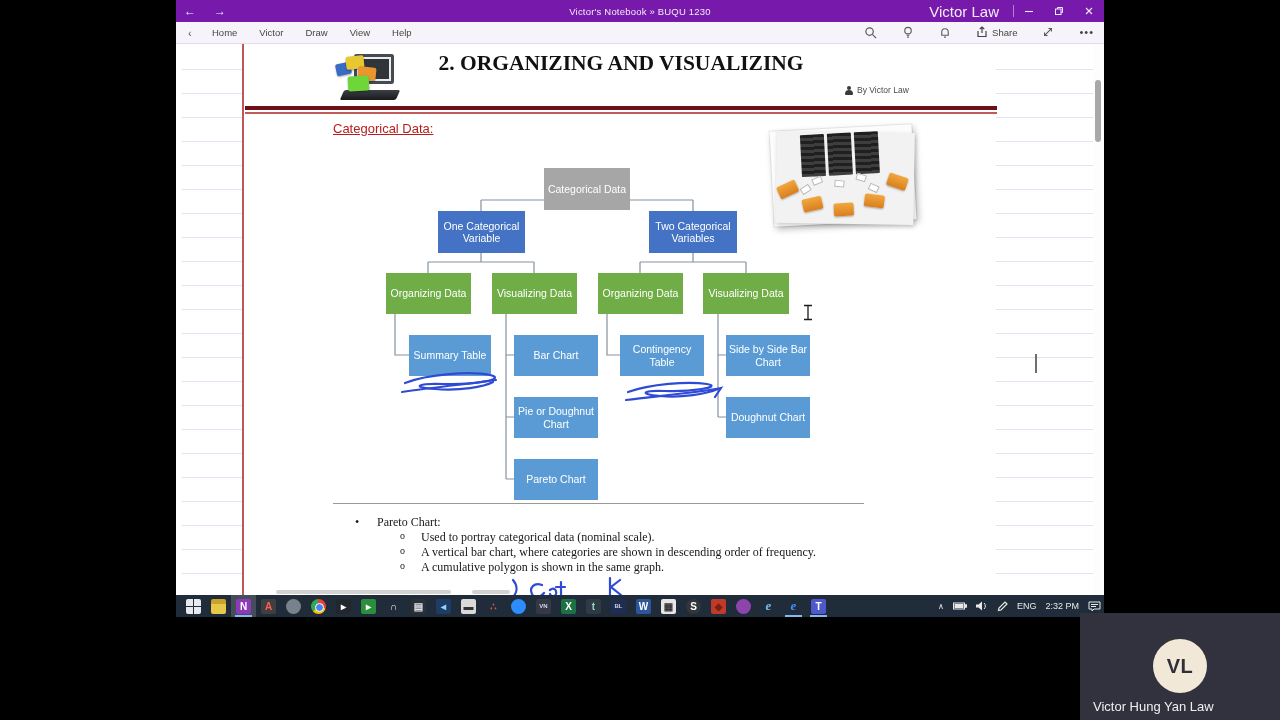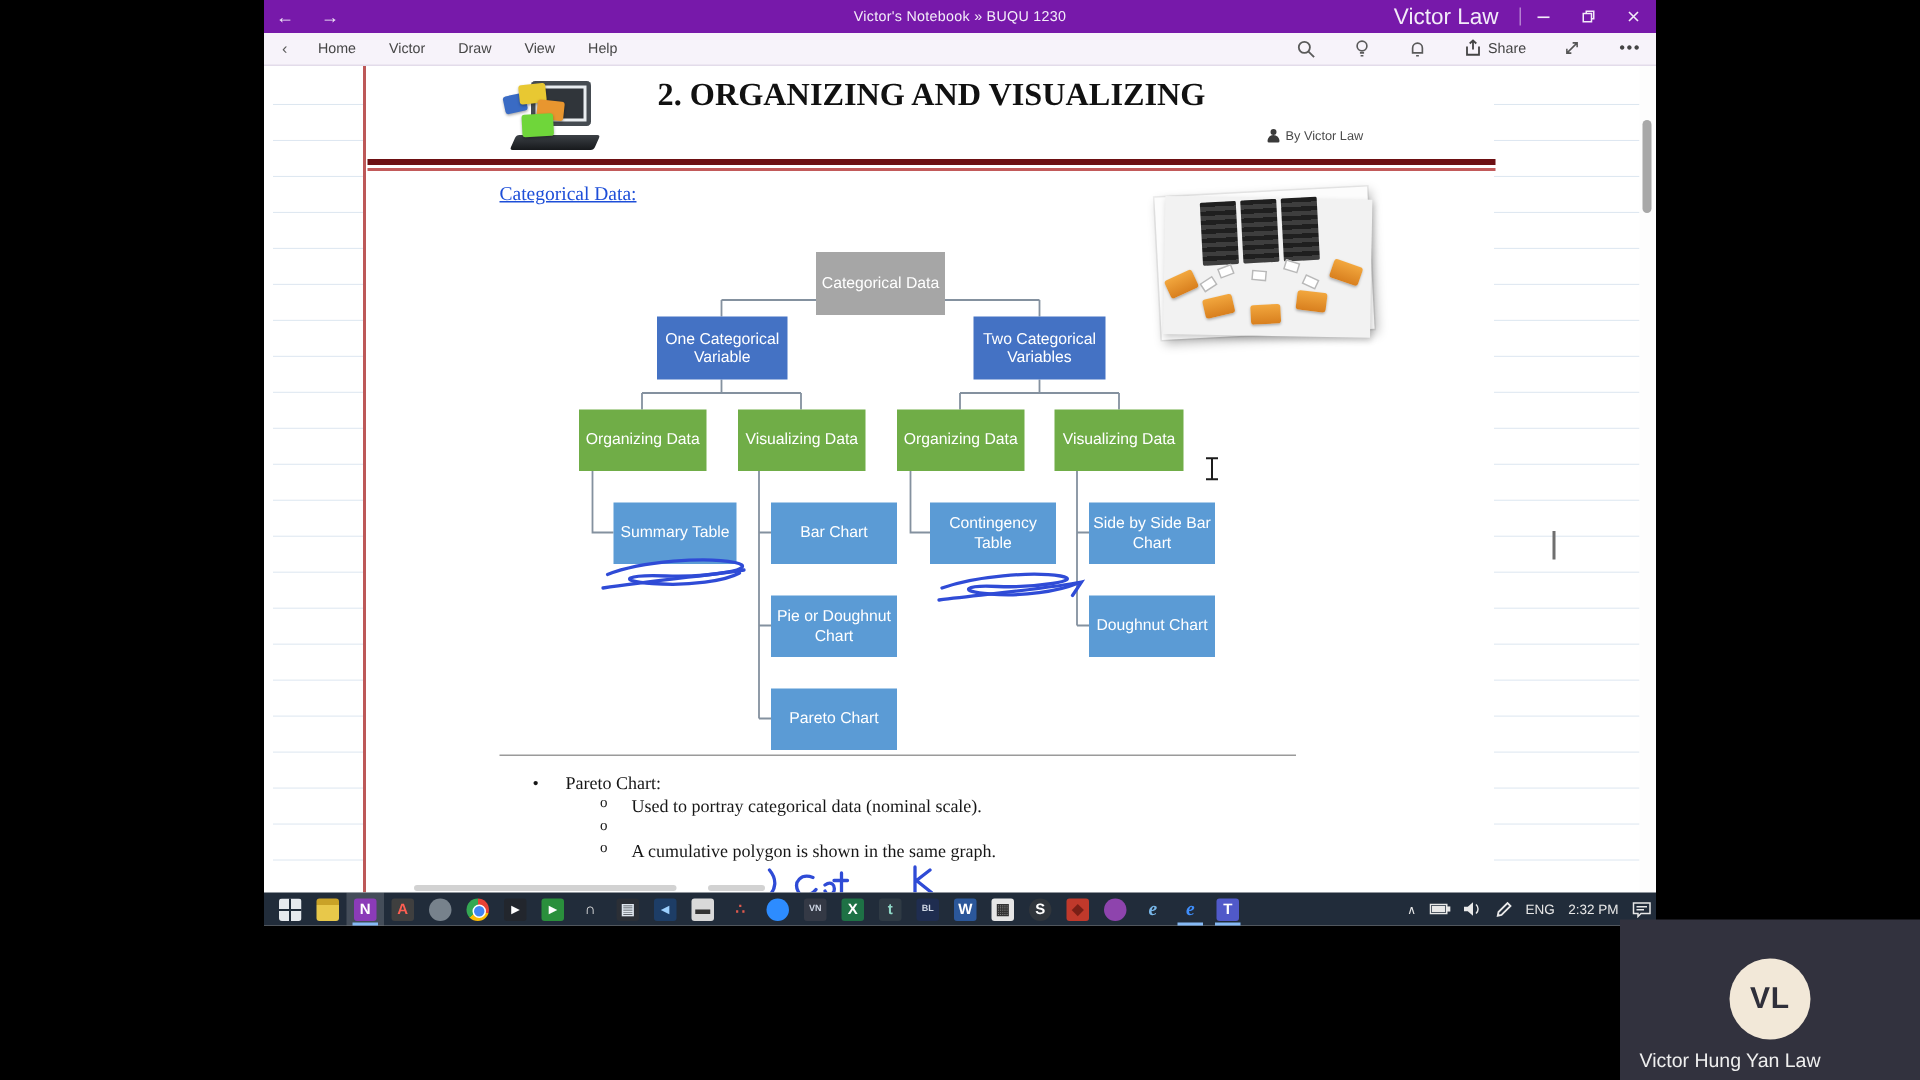--- a/index.html
+++ b/index.html
@@ -47,22 +47,22 @@
   .byline { position:absolute; left:668px; top:41px; display:flex; align-items:center; gap:4px;
             font-size:8.5px; color:#4a4a4a; }
   .person-icon { position:relative; width:9px; height:9px; }
   .person-icon::before { content:""; position:absolute; left:2.5px; top:0; width:4px; height:4px;
                          border-radius:50%; background:#3a3a3a; }
   .person-icon::after { content:""; position:absolute; left:0.5px; top:4.5px; width:8px; height:4.5px;
                         border-radius:4px 4px 1px 1px; background:#3a3a3a; }
   .rule-thick { position:absolute; left:69px; top:62px; width:752px; height:4px; background:#6d1013; }
   .rule-thin  { position:absolute; left:69px; top:68px; width:752px; height:2px; background:#c25a5a; }
 
-  .section-heading { position:absolute; left:157px; top:77px; font-family:Liberation Serif, serif;
-                     font-size:13px; color:#1d4ed8; text-decoration:underline; }
+  .section-heading { position:absolute; left:157px; top:77px; font-family:Liberation Sans, sans-serif;
+                     font-size:13px; color:#b91c1c; text-decoration:underline; }
 
   
   .laptop { position:absolute; left:158px; top:10px; width:66px; height:48px; }
   .lap-screen { position:absolute; left:20px; top:0; width:40px; height:30px; background:#30353a;
                 border-radius:3px; box-shadow:inset 0 0 0 3px #454b51, inset 0 0 0 5px #e9edf0; }
   .lap-base { position:absolute; left:8px; top:36px; width:56px; height:10px; background:linear-gradient(#3c4146,#17191c);
               border-radius:2px; transform:skewX(-24deg); }
   .fold { position:absolute; border-radius:2px; box-shadow:0 1px 2px rgba(0,0,0,.35); }
   .fold-blue   { left:2px;  top:9px;  width:15px; height:12px; background:#3a6bc4; transform:rotate(-12deg); }
   .fold-yellow { left:12px; top:2px;  width:18px; height:13px; background:#e8c832; transform:rotate(-6deg); }
@@ -302,20 +302,21 @@
       <div class="brow">
         <span class="bmark">•</span>
         <span class="btext">Pareto Chart:</span>
       </div>
       <div class="brow">
         <span class="smark">o</span>
         <span class="stext">Used to portray categorical data (nominal scale).</span>
       </div>
       <div class="brow">
         <span class="smark">o</span>
+        <span class="stext">A vertical bar chart, where categories are shown in descending order of frequency.</span>
       </div>
       <div class="brow">
         <span class="smark">o</span>
         <span class="stext">A cumulative polygon is shown in the same graph.</span>
       </div>
     </div>
     <div class="ghost" style="left:100px; top:546px; width:175px;"></div>
     <div class="ghost" style="left:296px; top:546px; width:38px;"></div>
 
     <svg style="position:absolute; left:626px; top:260px;" width="12" height="17" viewBox="0 0 12 17" fill="none" stroke="#1c1c1c" stroke-width="1.3">

